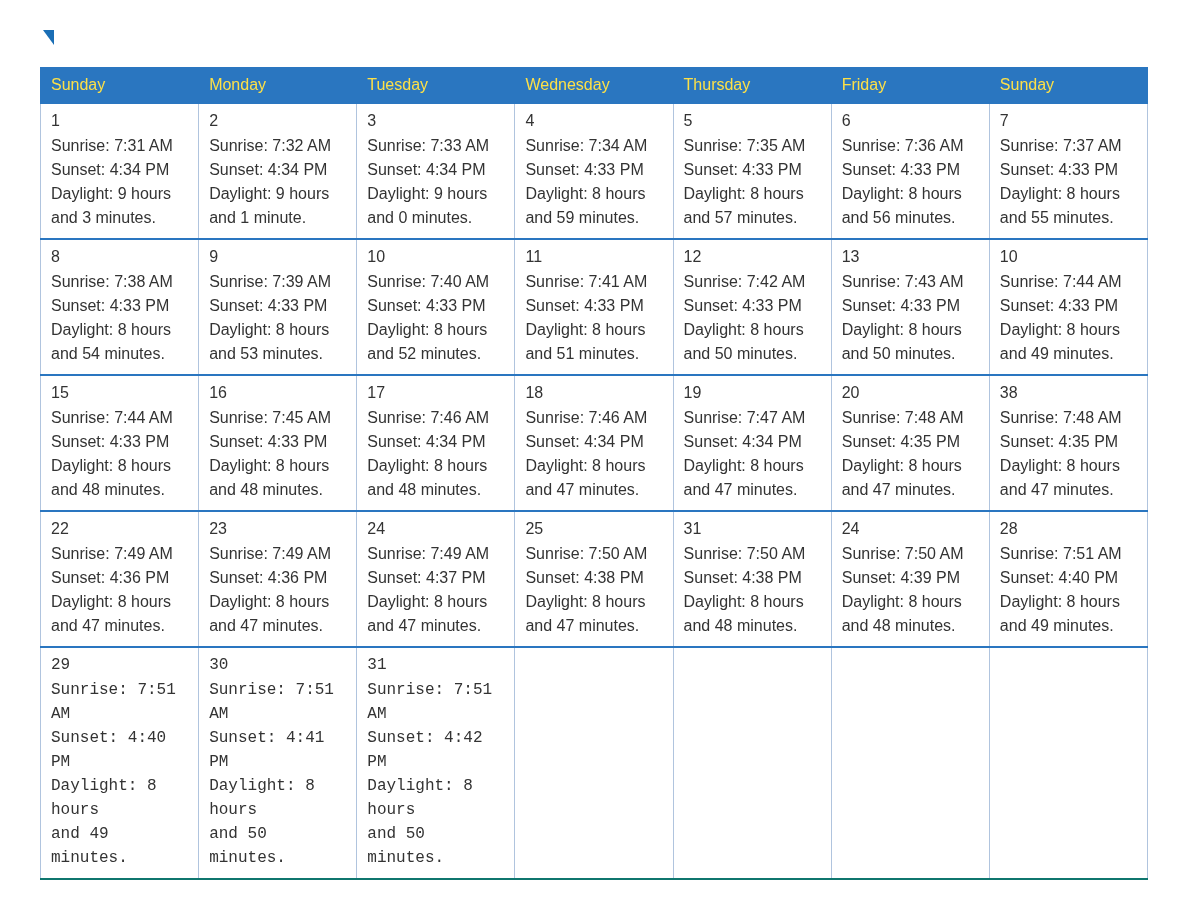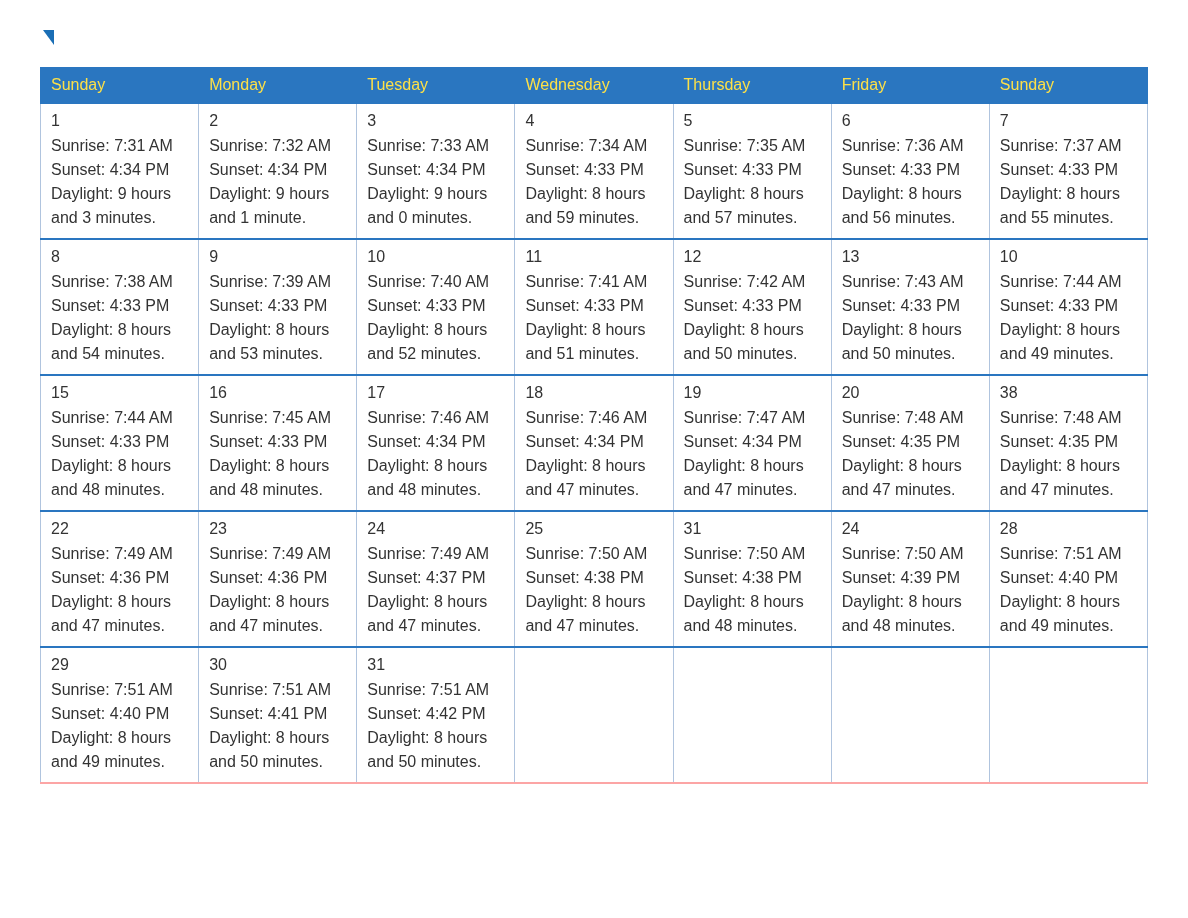--- a/index.html
+++ b/index.html
@@ -67,21 +67,22 @@
       border: 1px solid #b0c4de;
       font-size: 13px;
       color: #333;
       height: 110px;
     }
     tbody tr td {
       border-top: 2px solid #2a76c0;
       border-bottom: 1px solid #d0d8e8;
     }
     tbody tr:last-child td {
-      border-bottom: 2px solid #fca5a5;
+      border-bottom: 2px solid #0f766e;
+      font-family: Liberation Mono, monospace;
     }
     .day-number {
       font-size: 16px;
       font-weight: normal;
       margin-bottom: 4px;
       display: block;
     }
     .day-info {
       font-size: 16px;
       line-height: 1.5;

